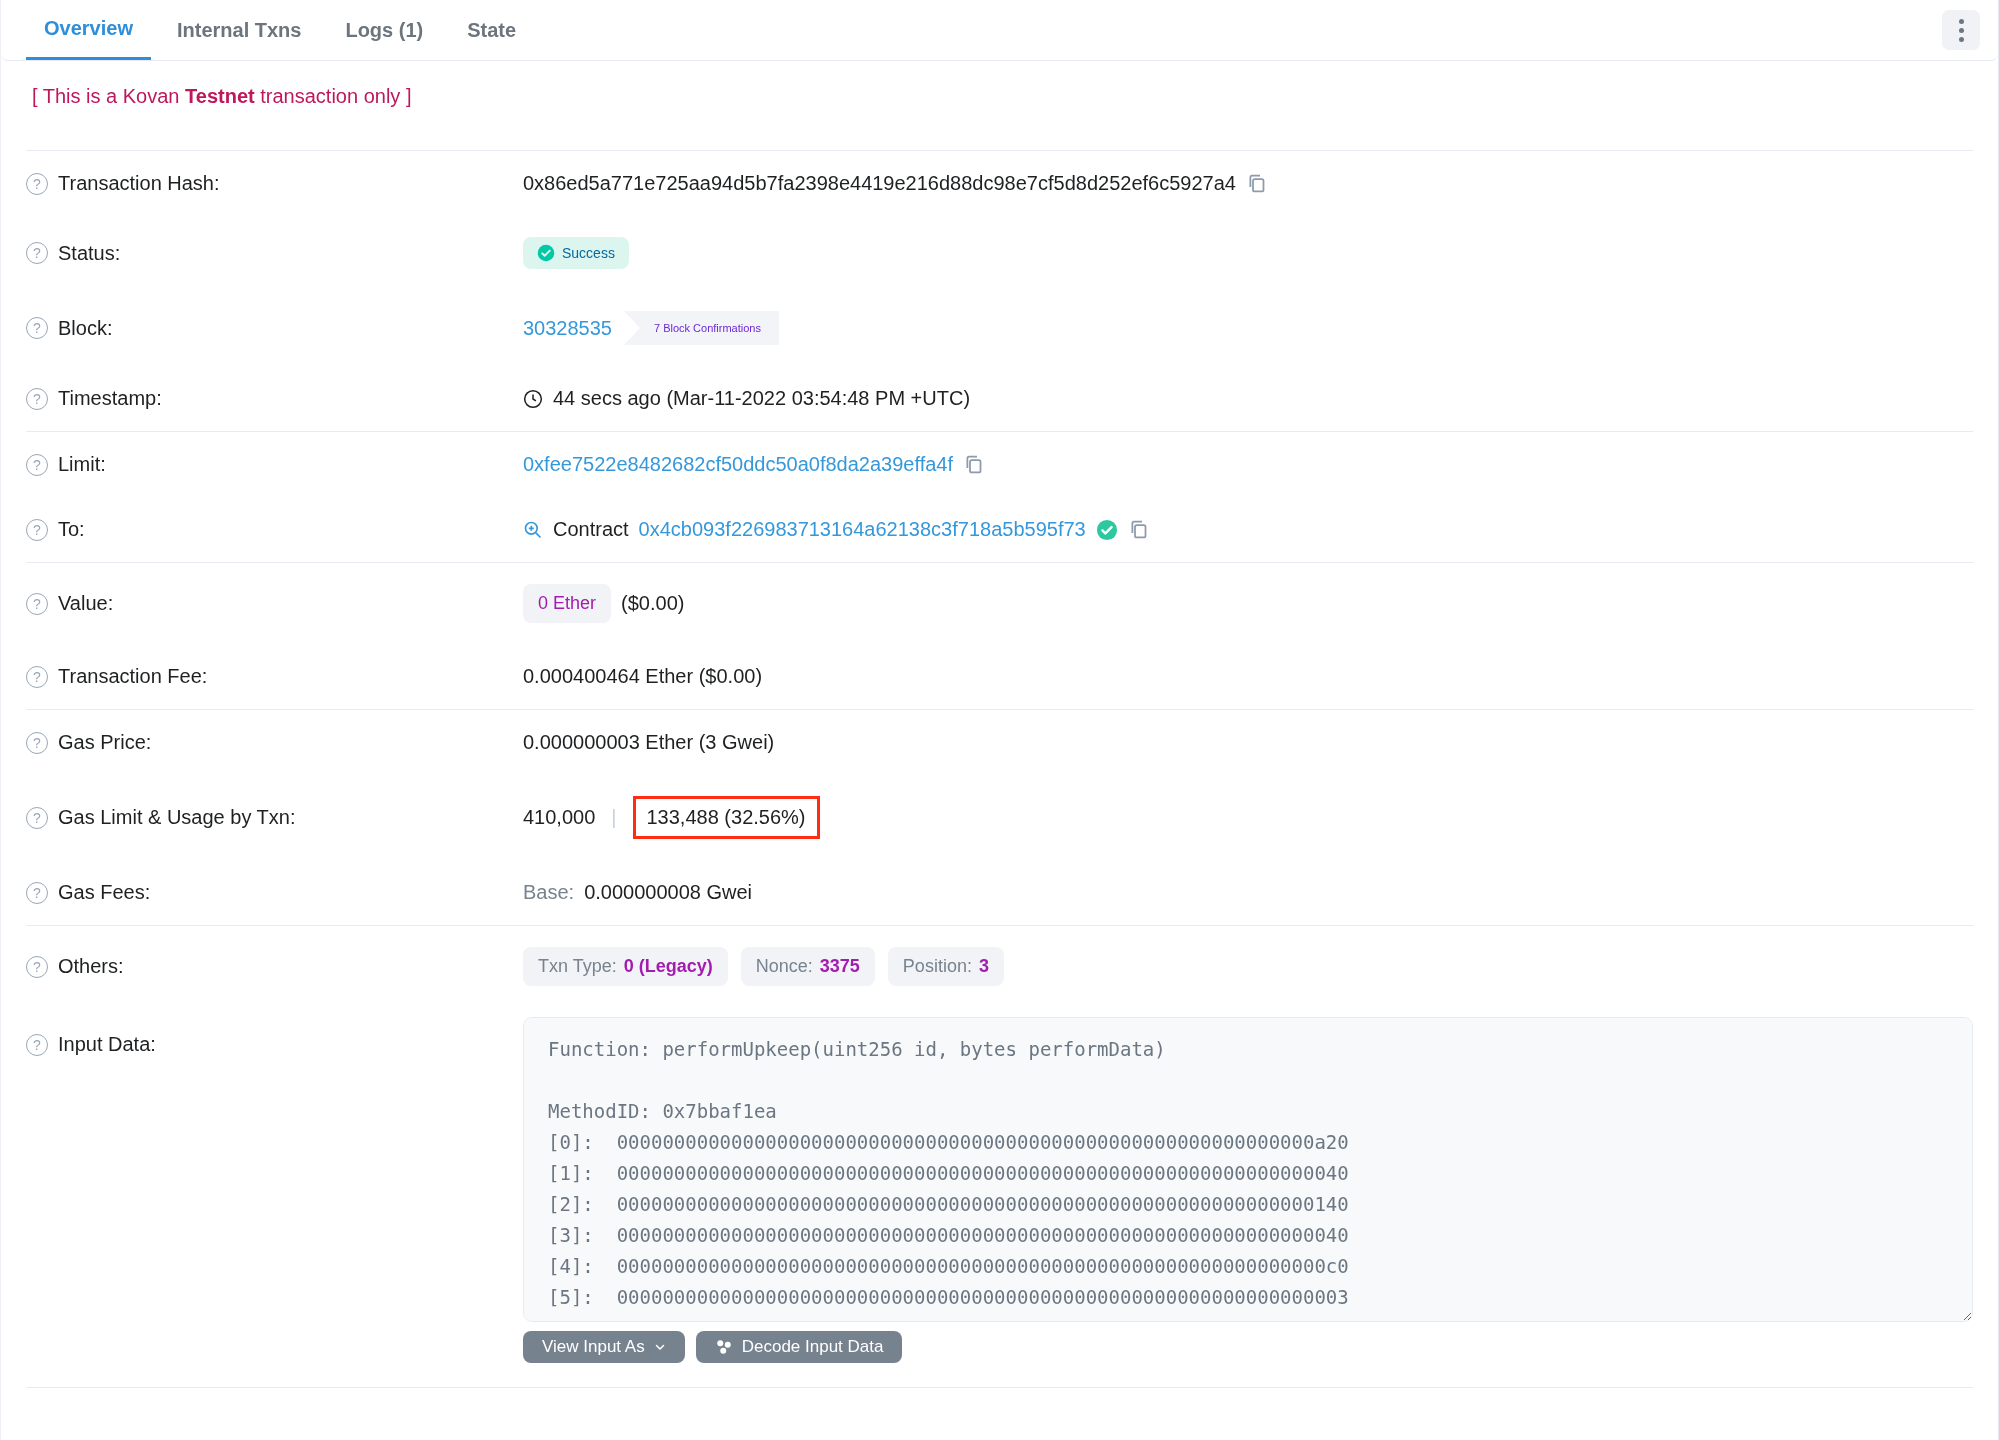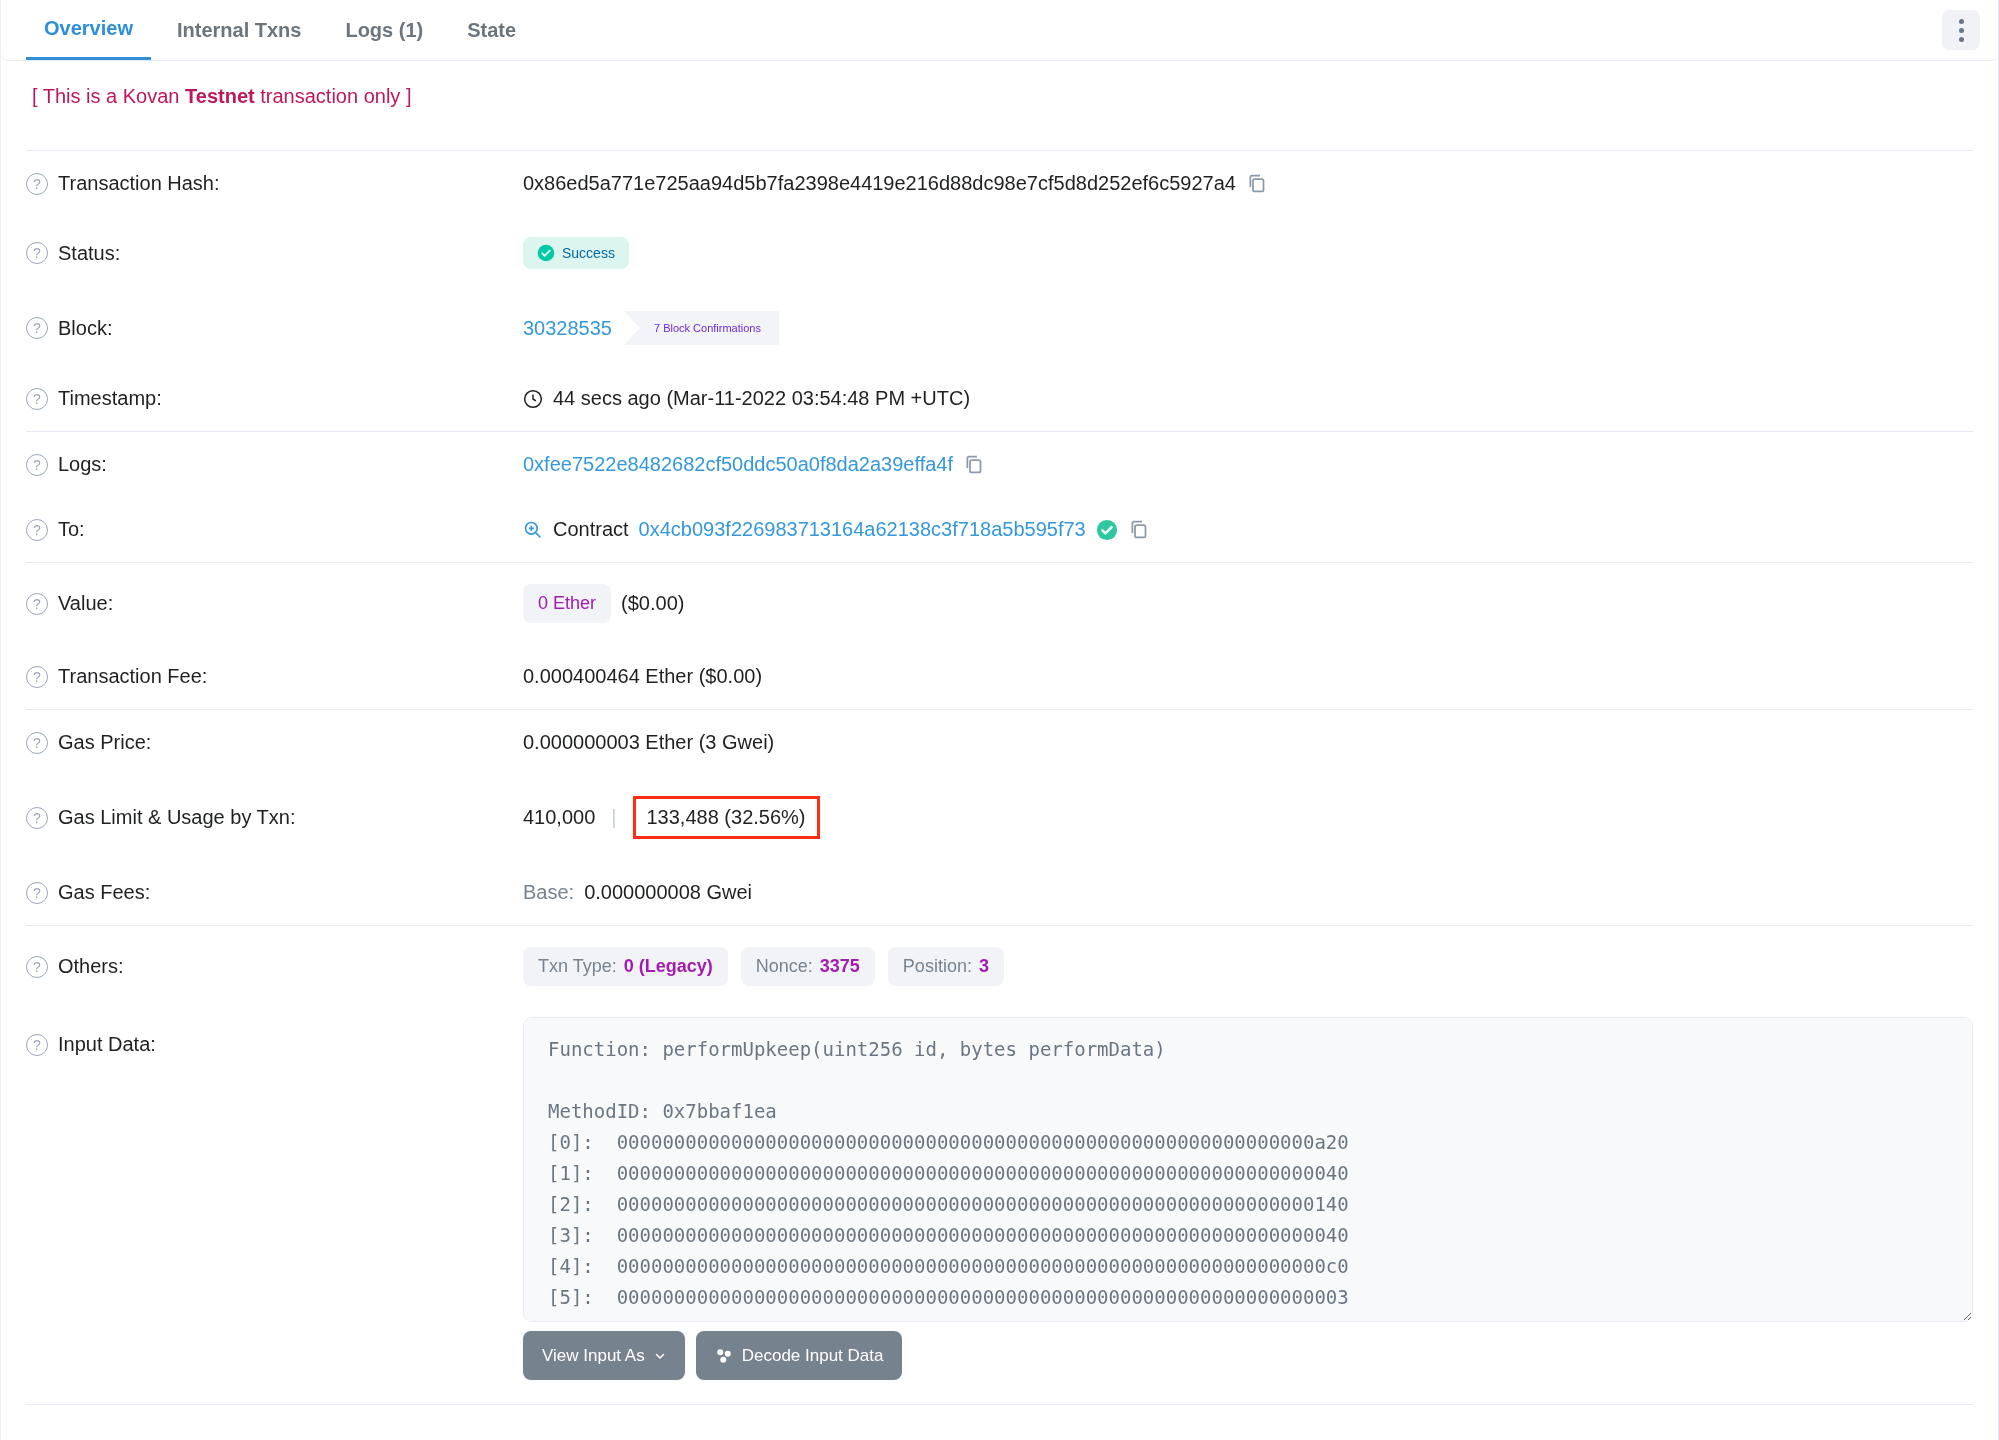--- a/index.html
+++ b/index.html
@@ -123,21 +123,21 @@
     overflow: auto;
     outline: none;
     white-space: pre;
   }
   textarea.inputdata::-webkit-scrollbar { width: 0; height: 0; }
 
   .btnrow { display: flex; gap: 11px; margin-top: 9px; }
   .btn {
     background: #77828f; color: #fff;
     border: none; border-radius: 8px;
-    height: 49px; padding: 0 19px;
+    height: 32px; padding: 0 19px;
     font-family: "Liberation Sans", sans-serif;
     font-size: 17px;
     display: inline-flex; align-items: center; gap: 9px;
     cursor: pointer;
   }
 
   svg { display: block; }
 </style>
 </head>
 <body>
@@ -216,21 +216,21 @@
       </svg>
       <span>44 secs ago (Mar-11-2022 03:54:48 PM +UTC)</span>
     </div>
   </div>
 
   <hr class="sep">
 
   <div class="row">
     <div class="row-label">
       <span class="qicon">?</span>
-      <span>Logs:</span>
+      <span>Limit:</span>
     </div>
     <div class="row-value">
       <a class="link">0xfee7522e8482682cf50ddc50a0f8da2a39effa4f</a>
       <span class="icon-btn">
         <svg width="21" height="21" viewBox="0 0 24 24" fill="none" stroke="#8c9aab" stroke-width="2">
           <rect x="8" y="7" width="12" height="14" rx="2"></rect>
           <path d="M5 16V5a2 2 0 0 1 2-2h9"></path>
         </svg>
       </span>
     </div>

